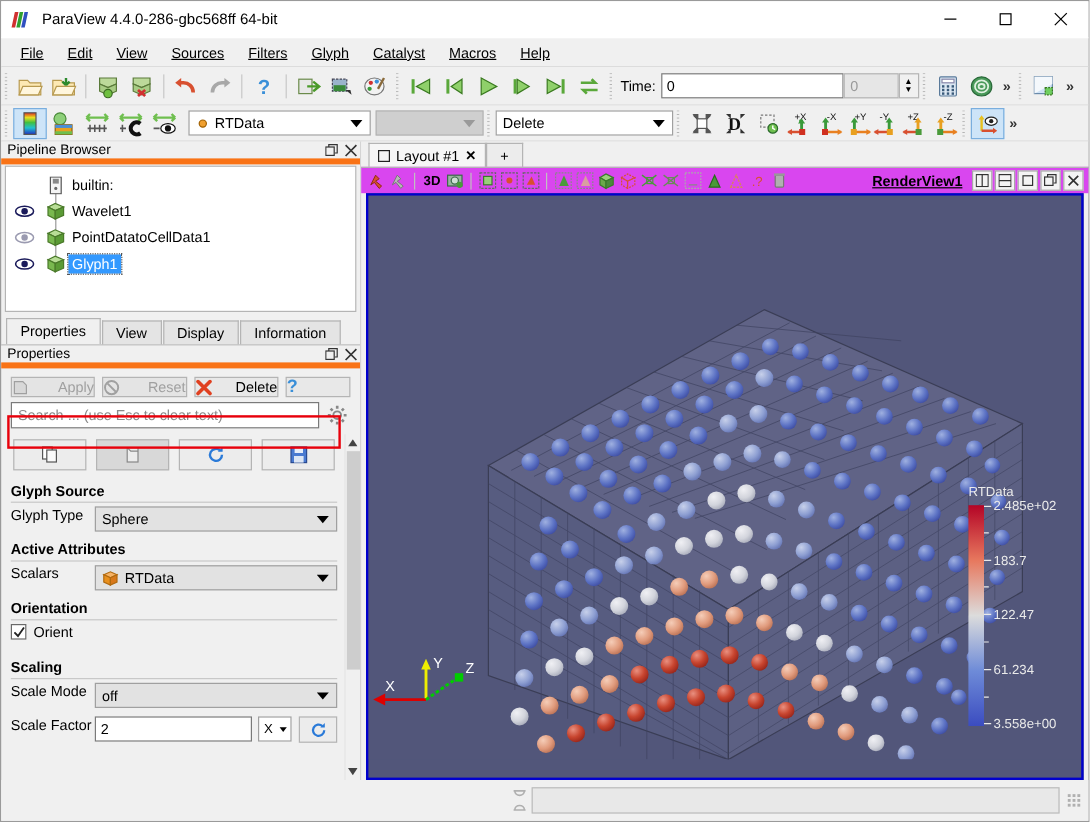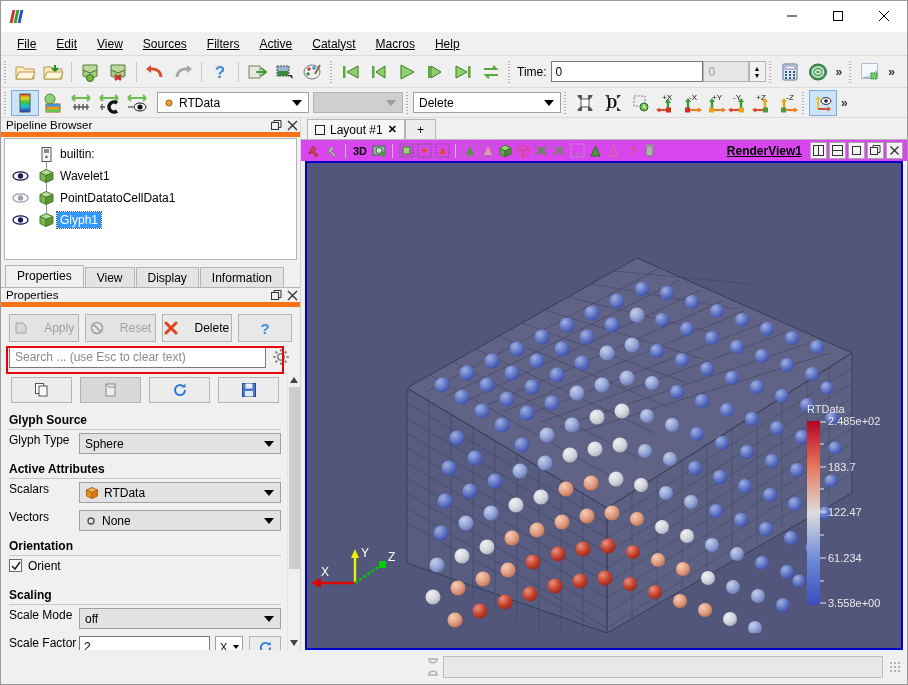--- a/index.html
+++ b/index.html
@@ -107,22 +107,22 @@
   
   .tabs{display:flex;align-items:flex-end;height:22px;flex:0 0 22px;
     margin-top:5px;padding-left:4px;}
   .tab{height:20px;padding:0 11px;display:flex;align-items:center;font-size:12px;
     border:1px solid #b4b4b4;border-bottom:none;background:#e4e4e4;margin-right:1px;}
   .tab.active{background:#f0f0f0;height:22px;border-bottom:1px solid #f0f0f0;}
   
   .props{flex:1;display:flex;flex-direction:column;min-height:0;
     border-top:1px solid #b4b4b4;}
   .prop-buttons{display:flex;gap:6px;padding:7px 8px 4px 8px;}
-  .pbtn{height:28px;flex:1;border:1px solid #b4b4b4;background:#e8e8e8;
-    display:flex;align-items:center;justify-content:center;gap:16px;font-size:12px;}
+  .pbtn{height:17px;flex:1;border:1px solid #b4b4b4;background:#e8e8e8;
+    display:flex;align-items:center;justify-content:space-between;gap:16px;font-size:12px;}
   .pbtn.dis{color:#a0a0a0;background:#e4e4e4;}
   .pbtn.help{flex:0 0 54px;}
   .searchrow{display:flex;gap:4px;padding:0 8px 5px 8px;align-items:center;}
   .searchbox{flex:1;height:22px;border:1px solid #7a7a7a;background:#fff;
     display:flex;align-items:center;padding-left:5px;color:#8a8a8a;font-size:12px;}
   .gear{width:22px;height:22px;display:flex;align-items:center;justify-content:center;}
   .prop-scroll{flex:1;display:flex;min-height:0;}
   .prop-content{flex:1;padding:0 6px 0 8px;overflow:hidden;}
   .icon-row{display:flex;gap:8px;padding:4px 2px 6px 2px;}
   .ibtn{flex:1;height:26px;border:1px solid #b4b4b4;background:#ececec;
@@ -178,20 +178,21 @@
 <body>
 
 <div class="window">
 
   <div class="titlebar">
     <span class="tb-icon">
       <i style="background:#d03030"></i>
         <i style="background:#30a030"></i>
         <i style="background:#3050c0"></i>
     </span>
+    <span class="tb-title">ParaView 4.4.0-286-gbc568ff 64-bit</span>
     <span class="tb-spacer"></span>
     <div class="tb-btn">
       <svg width="12" height="12" viewBox="0 0 12 12">
           <line x1="1" y1="6" x2="11" y2="6" stroke="#000" stroke-width="1"></line>
         </svg>
     </div>
     <div class="tb-btn">
       <svg width="12" height="12" viewBox="0 0 12 12">
           <rect x="1.5" y="1.5" width="9" height="9" fill="none" stroke="#000" stroke-width="1"></rect>
         </svg>
@@ -203,21 +204,21 @@
         </svg>
     </div>
   </div>
 
   <div class="menubar">
     <div class="menu-item"><u>File</u></div>
     <div class="menu-item"><u>Edit</u></div>
     <div class="menu-item"><u>View</u></div>
     <div class="menu-item"><u>Sources</u></div>
     <div class="menu-item"><u>Filters</u></div>
-    <div class="menu-item"><u>Active</u></div>
+    <div class="menu-item"><u>Glyph</u></div>
     <div class="menu-item"><u>Catalyst</u></div>
     <div class="menu-item"><u>Macros</u></div>
     <div class="menu-item"><u>Help</u></div>
   </div>
 
   <div class="toolbar-row tbrow1">
     <div class="grip"></div>
 
     <div class="tbtn">
       <svg width="22" height="20" viewBox="0 0 22 20">
@@ -722,30 +723,20 @@
             <div class="section">Active Attributes</div>
             <div class="prow" style="position:relative;">
               <span class="plabel">Scalars</span>
               <div class="combo pcombo gray">
                 <svg width="14" height="14" viewBox="0 0 14 14" style="margin-right:5px">
                   <path d="M1.5 4l5.5-2.5L12.5 4 7 6.5z" fill="#f6b264" stroke="#b06a10"></path>
                   <path d="M1.5 4v6L7 12.5v-6z" fill="#e8901e" stroke="#b06a10"></path>
                   <path d="M7 6.5v6L12.5 10V4z" fill="#d8781a" stroke="#b06a10"></path>
                 </svg>
                 <span>RTData</span>
-                <span class="arrow"></span>
-              </div>
-            </div>
-            <div class="prow">
-              <span class="plabel">Vectors</span>
-              <div class="combo pcombo gray">
-                <svg width="12" height="12" viewBox="0 0 12 12" style="margin-right:5px">
-                  <circle cx="6" cy="6" r="3" fill="none" stroke="#555" stroke-width="1.4"></circle>
-                </svg>
-                <span>None</span>
                 <span class="arrow"></span>
               </div>
             </div>
 
             <div class="section">Orientation</div>
             <div class="prow">
               <span class="chk">
                 <svg width="10" height="10" viewBox="0 0 10 10">
                     <path d="M1 5l3 3 5-7" fill="none" stroke="#222" stroke-width="1.5"></path>
                   </svg>

